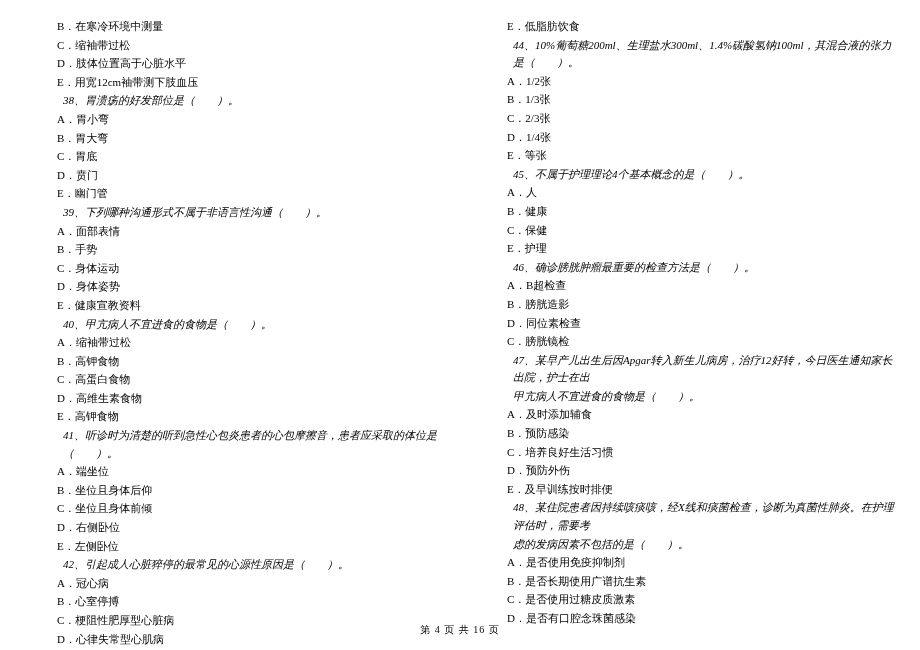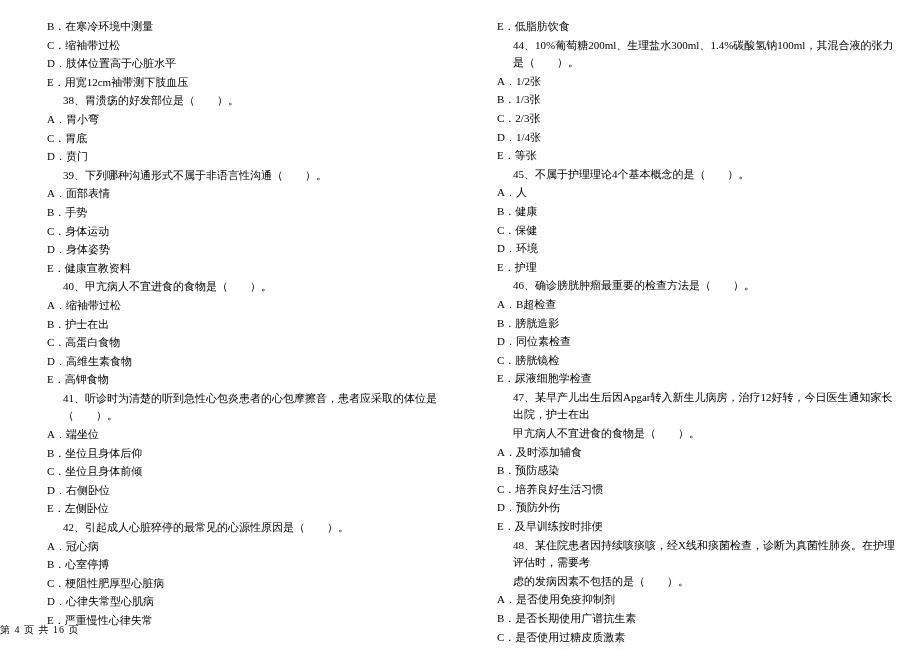--- a/index.html
+++ b/index.html
@@ -19,29 +19,30 @@
     }
     .content {
       display: flex;
       gap: 0;
     }
     .col {
       width: 50%;
       padding: 0 15px;
     }
     .item {
-      margin-left: 22px;
+      margin-left: 32px;
       margin-bottom: 1px;
     }
     .q-stem {
       margin-left: 38px;
       margin-bottom: 1px;
+      font-style: italic;
     }
     .footer {
-      text-align: left;
+      text-align: center;
       font-size: 10px;
       margin-top: 30px;
       position: absolute;
       bottom: 12px;
       width: 920px;
       left: 0;
       letter-spacing: 1px;
     }
   </style>
 </head>
@@ -49,33 +50,35 @@
 
 <div class="content">
   <div class="col">
     <div class="item">B．在寒冷环境中测量</div>
     <div class="item">C．缩袖带过松</div>
     <div class="item">D．肢体位置高于心脏水平</div>
     <div class="item">E．用宽12cm袖带测下肢血压</div>
 
     <div class="q-stem">38、胃溃疡的好发部位是（　　）。</div>
     <div class="item">A．胃小弯</div>
+    <div class="item">B．胃大弯</div>
     <div class="item">C．胃底</div>
     <div class="item">D．贲门</div>
+    <div class="item">E．幽门管</div>
 
     <div class="q-stem">39、下列哪种沟通形式不属于非语言性沟通（　　）。</div>
     <div class="item">A．面部表情</div>
     <div class="item">B．手势</div>
     <div class="item">C．身体运动</div>
     <div class="item">D．身体姿势</div>
     <div class="item">E．健康宣教资料</div>
 
     <div class="q-stem">40、甲亢病人不宜进食的食物是（　　）。</div>
     <div class="item">A．缩袖带过松</div>
-    <div class="item">B．护士在出</div>
+    <div class="item">B．高钾食物</div>
     <div class="item">C．高蛋白食物</div>
     <div class="item">D．高维生素食物</div>
     <div class="item">E．高钾食物</div>
 
     <div class="q-stem">41、听诊时为清楚的听到急性心包炎患者的心包摩擦音，患者应采取的体位是（　　）。</div>
     <div class="item">A．端坐位</div>
     <div class="item">B．坐位且身体后仰</div>
     <div class="item">C．坐位且身体前倾</div>
     <div class="item">D．右侧卧位</div>
     <div class="item">E．左侧卧位</div>
@@ -96,29 +99,27 @@
     <div class="item">A．1/2张</div>
     <div class="item">B．1/3张</div>
     <div class="item">C．2/3张</div>
     <div class="item">D．1/4张</div>
     <div class="item">E．等张</div>
 
     <div class="q-stem">45、不属于护理理论4个基本概念的是（　　）。</div>
     <div class="item">A．人</div>
     <div class="item">B．健康</div>
     <div class="item">C．保健</div>
-    <div class="item">D．环境</div>
     <div class="item">E．护理</div>
 
     <div class="q-stem">46、确诊膀胱肿瘤最重要的检查方法是（　　）。</div>
     <div class="item">A．B超检查</div>
     <div class="item">B．膀胱造影</div>
     <div class="item">D．同位素检查</div>
     <div class="item">C．膀胱镜检</div>
-    <div class="item">E．尿液细胞学检查</div>
 
     <div class="q-stem">47、某早产儿出生后因Apgar转入新生儿病房，治疗12好转，今日医生通知家长出院，护士在出</div>
     <div class="q-stem">甲亢病人不宜进食的食物是（　　）。</div>
     <div class="item">A．及时添加辅食</div>
     <div class="item">B．预防感染</div>
     <div class="item">C．培养良好生活习惯</div>
     <div class="item">D．预防外伤</div>
     <div class="item">E．及早训练按时排便</div>
 
     <div class="q-stem">48、某住院患者因持续咳痰咳，经X线和痰菌检查，诊断为真菌性肺炎。在护理评估时，需要考</div>

